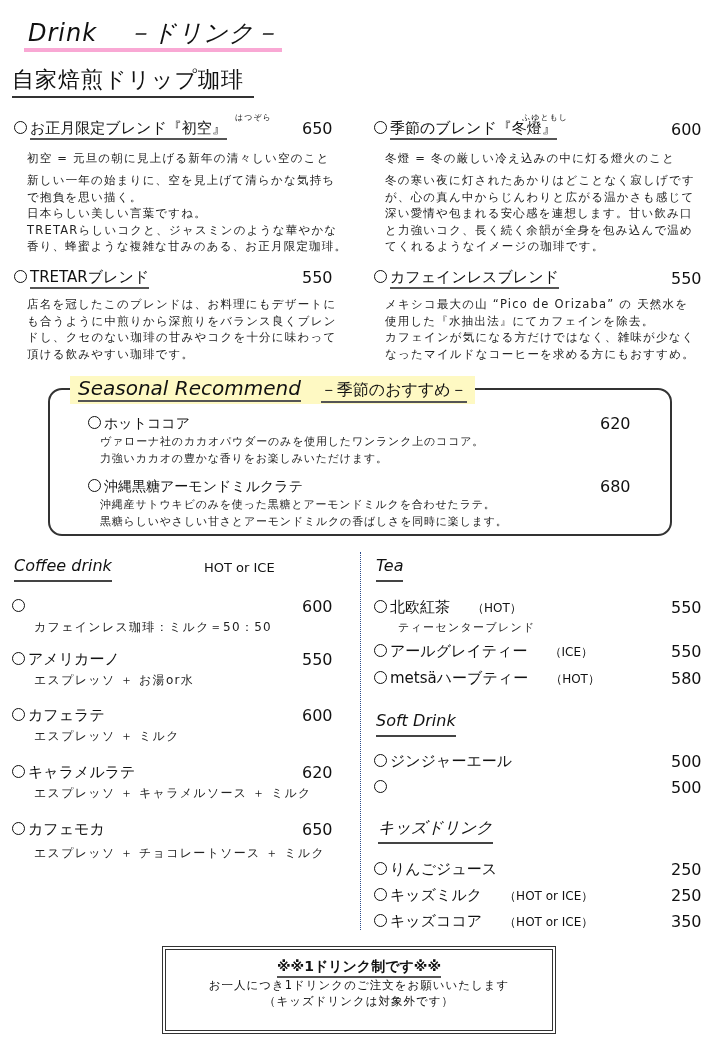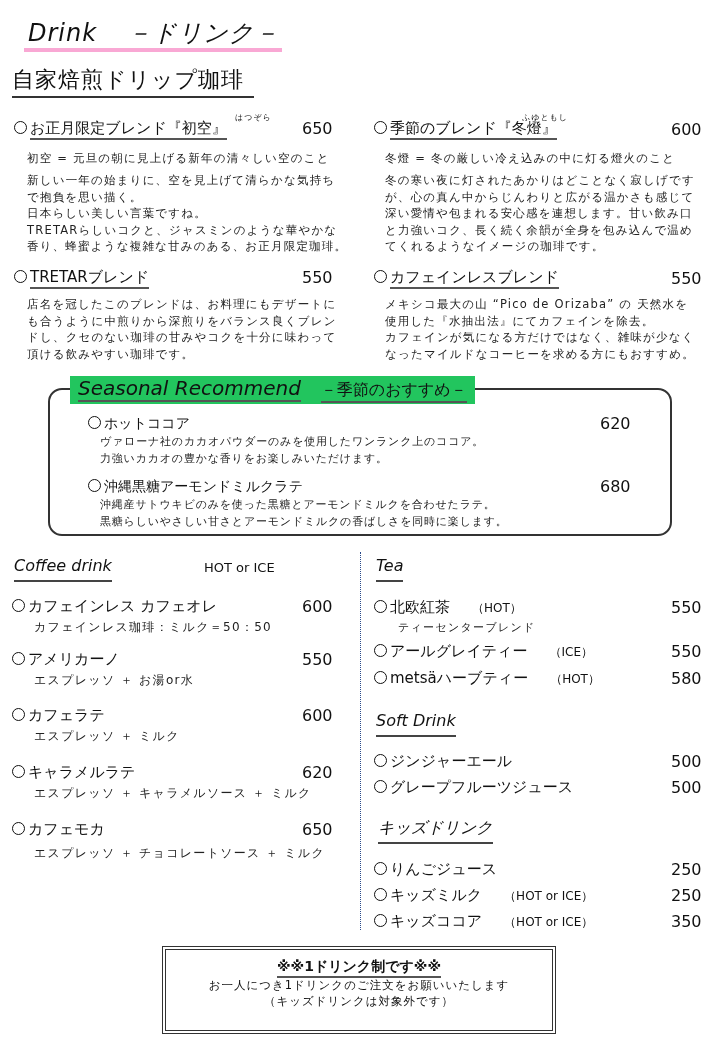--- a/index.html
+++ b/index.html
@@ -24,21 +24,21 @@
     .circle { display: inline-block; width: 13px; height: 13px; border: 1.5px solid #111; border-radius: 50%; margin-right: 3px; vertical-align: -1px; }
     .ruby { position: absolute; font-size: 8px; top: -11px; letter-spacing: 1px; white-space: nowrap; }
     .price { position: absolute; font-size: 16px; line-height: 20px; }
     .desc { font-size: 11.5px; line-height: 16.5px; letter-spacing: 1.2px; white-space: pre-line; color: #222; }
 
     .seasonal-box {
       left: 48px; top: 388px; width: 624px; height: 148px;
       border: 2px solid #333; border-radius: 14px;
     }
     .seasonal-title-wrap {
-      left: 70px; top: 376px; background: #22c55e; padding: 0 8px; height: 28px; white-space: nowrap;
+      left: 70px; top: 376px; background: #fef9c3; padding: 0 8px; height: 28px; white-space: nowrap;
     }
     .seasonal-en { font-style: italic; font-size: 20px; border-bottom: 2px solid #555; line-height: 24px; display: inline-block; }
     .seasonal-jp { font-size: 16px; border-bottom: 2px solid #555; line-height: 22px; display: inline-block; margin-left: 20px; }
 
     .cat-title { font-style: italic; font-size: 16px; line-height: 28px; border-bottom: 2px solid #444; display: inline-block; white-space: nowrap; }
     .cat-note { font-size: 13px; }
     .sub { font-size: 12px; letter-spacing: 1.3px; color: #222; white-space: nowrap; }
     .tag { font-size: 12px; margin-left: 22px; }
 
     .divider { left: 360px; top: 552px; width: 0; height: 378px; border-left: 1.5px dotted #2a4a8a; }
@@ -115,21 +115,21 @@
 </div>
 <div class="abs price" style="left:600px; top:477px;">680</div>
 <div class="abs desc" style="left:100px; top:497px; font-size:11px; letter-spacing:0.8px;">沖縄産サトウキビのみを使った黒糖とアーモンドミルクを合わせたラテ。
 黒糖らしいやさしい甘さとアーモンドミルクの香ばしさを同時に楽します。</div>
 
 <div class="abs" style="left:14px; top:552px;">
   <span class="cat-title">Coffee drink</span>
 </div>
 <div class="abs cat-note" style="left:204px; top:560px;">HOT or ICE</div>
 
-<div class="abs item-head" style="left:12px; top:596px;"><span class="circle"></span><span>カフェインレス カフェオレ</span></div>
+<div class="abs item-head" style="left:12px; top:596px;"><span class="circle"></span></div>
 <div class="abs price" style="left:302px; top:597px;">600</div>
 <div class="abs sub" style="left:34px; top:619px;">カフェインレス珈琲：ミルク＝50：50</div>
 
 <div class="abs item-head" style="left:12px; top:649px;"><span class="circle"></span><span>アメリカーノ</span></div>
 <div class="abs price" style="left:302px; top:650px;">550</div>
 <div class="abs sub" style="left:34px; top:672px;">エスプレッソ ＋ お湯or水</div>
 
 <div class="abs item-head" style="left:12px; top:705px;"><span class="circle"></span><span>カフェラテ</span></div>
 <div class="abs price" style="left:302px; top:706px;">600</div>
 <div class="abs sub" style="left:34px; top:728px;">エスプレッソ ＋ ミルク</div>
@@ -155,21 +155,21 @@
 <div class="abs price" style="left:671px; top:642px;">550</div>
 
 <div class="abs item-head" style="left:374px; top:668px;"><span class="circle"></span><span>metsäハーブティー</span><span class="tag">（HOT）</span></div>
 <div class="abs price" style="left:671px; top:669px;">580</div>
 
 <div class="abs" style="left:376px; top:707px;">
   <span class="cat-title">Soft Drink</span>
 </div>
 <div class="abs item-head" style="left:374px; top:751px;"><span class="circle"></span><span>ジンジャーエール</span></div>
 <div class="abs price" style="left:671px; top:752px;">500</div>
-<div class="abs item-head" style="left:374px; top:777px;"><span class="circle"></span><span>グレープフルーツジュース</span></div>
+<div class="abs item-head" style="left:374px; top:777px;"><span class="circle"></span></div>
 <div class="abs price" style="left:671px; top:778px;">500</div>
 
 <div class="abs" style="left:378px; top:814px;">
   <span class="cat-title">キッズドリンク</span>
 </div>
 <div class="abs item-head" style="left:374px; top:859px;"><span class="circle"></span><span>りんごジュース</span></div>
 <div class="abs price" style="left:671px; top:860px;">250</div>
 <div class="abs item-head" style="left:374px; top:885px;"><span class="circle"></span><span>キッズミルク</span><span class="tag">（HOT or ICE）</span></div>
 <div class="abs price" style="left:671px; top:886px;">250</div>
 <div class="abs item-head" style="left:374px; top:911px;"><span class="circle"></span><span>キッズココア</span><span class="tag">（HOT or ICE）</span></div>

